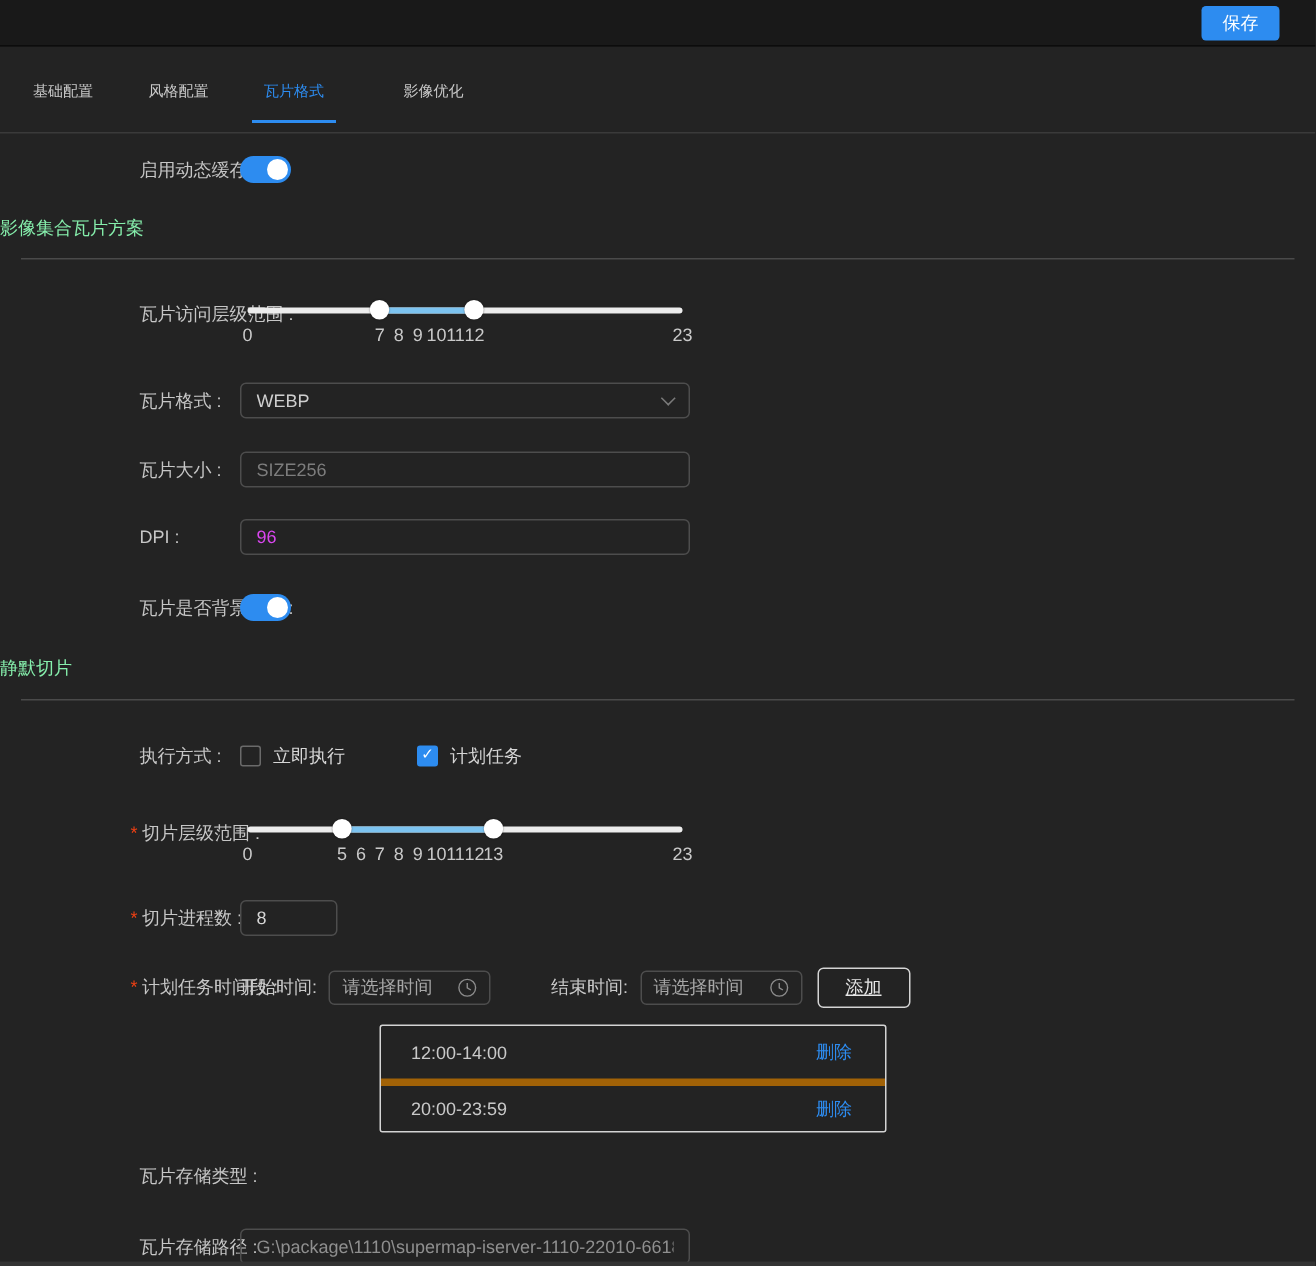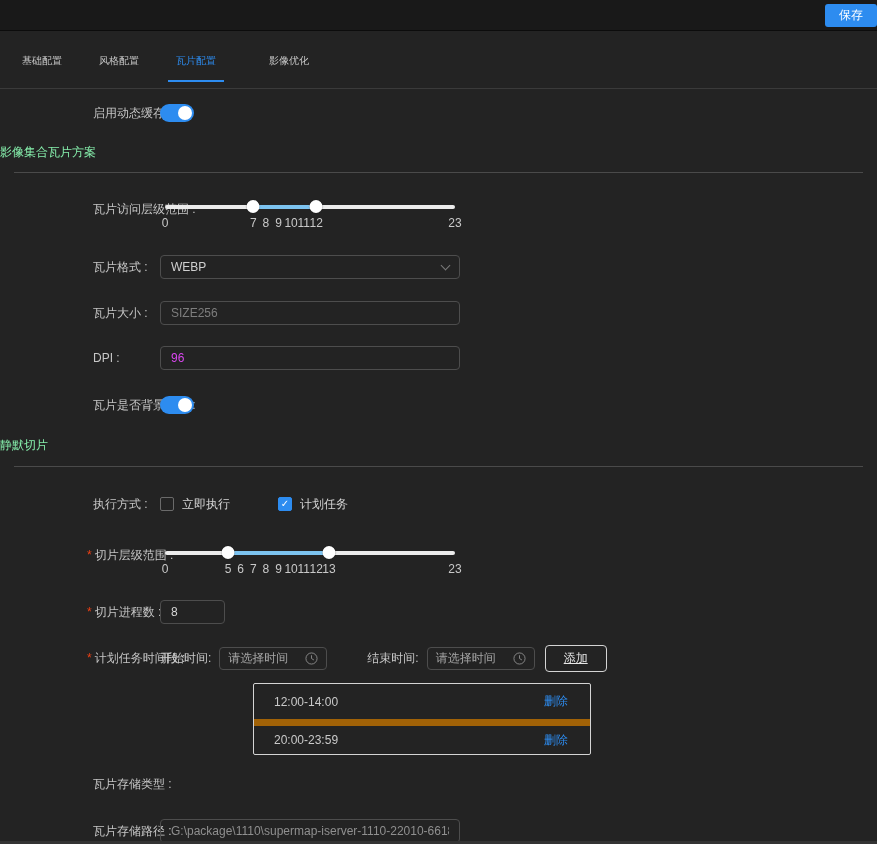--- a/index.html
+++ b/index.html
@@ -8,21 +8,21 @@
     background:#232323;
     font-family:"Liberation Sans","DejaVu Sans",sans-serif;
     color:#c9c9c9;
     font-size:12px;
     overflow:hidden;
     position:relative;
   }
   
   .topbar {
     height:31px; background:#191919; border-bottom:1px solid #0c0c0c;
-    display:flex; justify-content:flex-end; align-items:center; padding-right:0;
+    display:flex; justify-content:flex-end; align-items:center; padding-right:24px;
   }
   .save-btn {
     background:#2d8cf0; color:#fff; border:none; border-radius:3px;
     height:23px; padding:0 14px; font-size:12px; cursor:pointer;
     font-family:inherit;
   }
   
   .tabbar {
     height:58px; display:flex; align-items:flex-end; padding-left:14px;
     border-bottom:1px solid #3a3a3a;
@@ -114,41 +114,41 @@
     background:transparent; color:#e6e6e6; font-size:12px; cursor:pointer; font-family:inherit;text-decoration:underline;
   }
   
   .sched-table {
     margin:11px 0 0 253px; width:338px; border:1px solid #d4d4d4; border-radius:2px; background:transparent;text-align:center;
   }
   .srow {
     height:35px; display:flex; align-items:center; justify-content:space-between;
     padding:0 22px 0 20px;
   }
-  .srow + .srow { border-top:7px solid #a16207; }
+  .srow + .srow { border-top:5px solid #a16207; }
   .srow .time { color:#c9c9c9; }
   .srow .del { color:#2d8cf0; cursor:pointer; text-decoration:none; }
   
   .mt12{margin-top:12px}.mt19{margin-top:19px}.mt13{margin-top:13px}.mt26{margin-top:26px}
   .mt20{margin-top:20px}.mt22{margin-top:22px}.mt21{margin-top:21px}.mt23{margin-top:23px}
   .mt14{margin-top:14px}.mt25{margin-top:25px}.mt29{margin-top:29px}.mt19b{margin-top:19px}
   .mt17{margin-top:17px}
   .sched-row { height:27px; }
 </style>
 </head>
 <body>
 
 <div class="topbar">
   <button class="save-btn">保存</button>
 </div>
 
 <div class="tabbar">
   <div class="tab">基础配置</div>
   <div class="tab">风格配置</div>
-  <div class="tab active">瓦片配置</div>
+  <div class="tab active">瓦片格式</div>
   <div class="tab">影像优化</div>
 </div>
 
 <div class="form-row mt12">
   <div class="row-label">启用动态缓存 :</div>
   <div class="toggle on">
     <div class="knob"></div>
   </div>
 </div>
 

